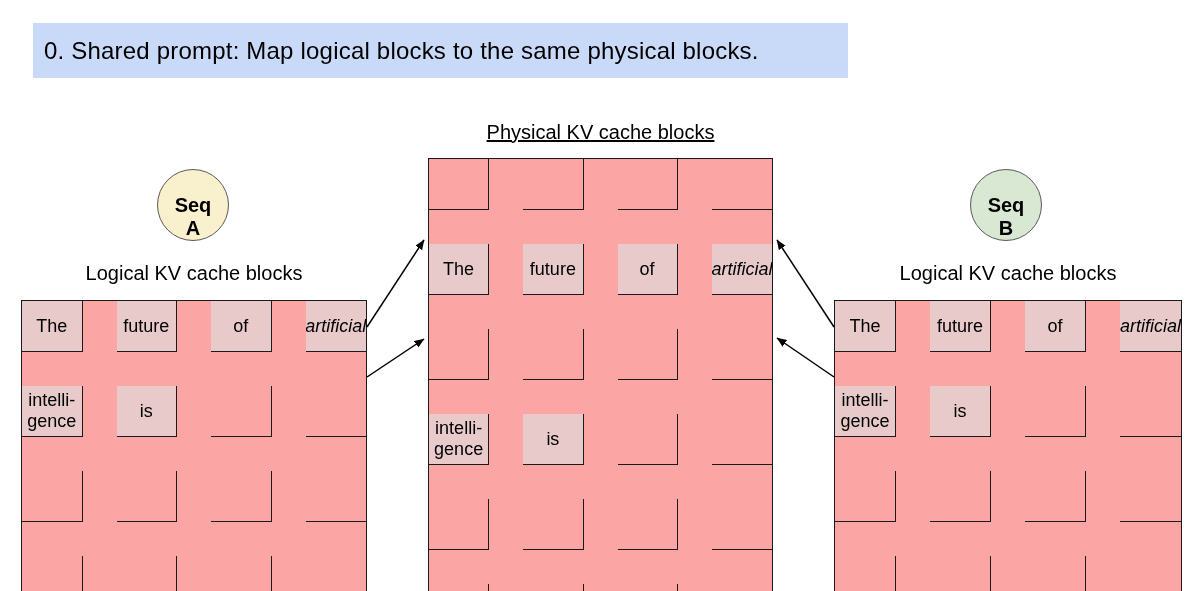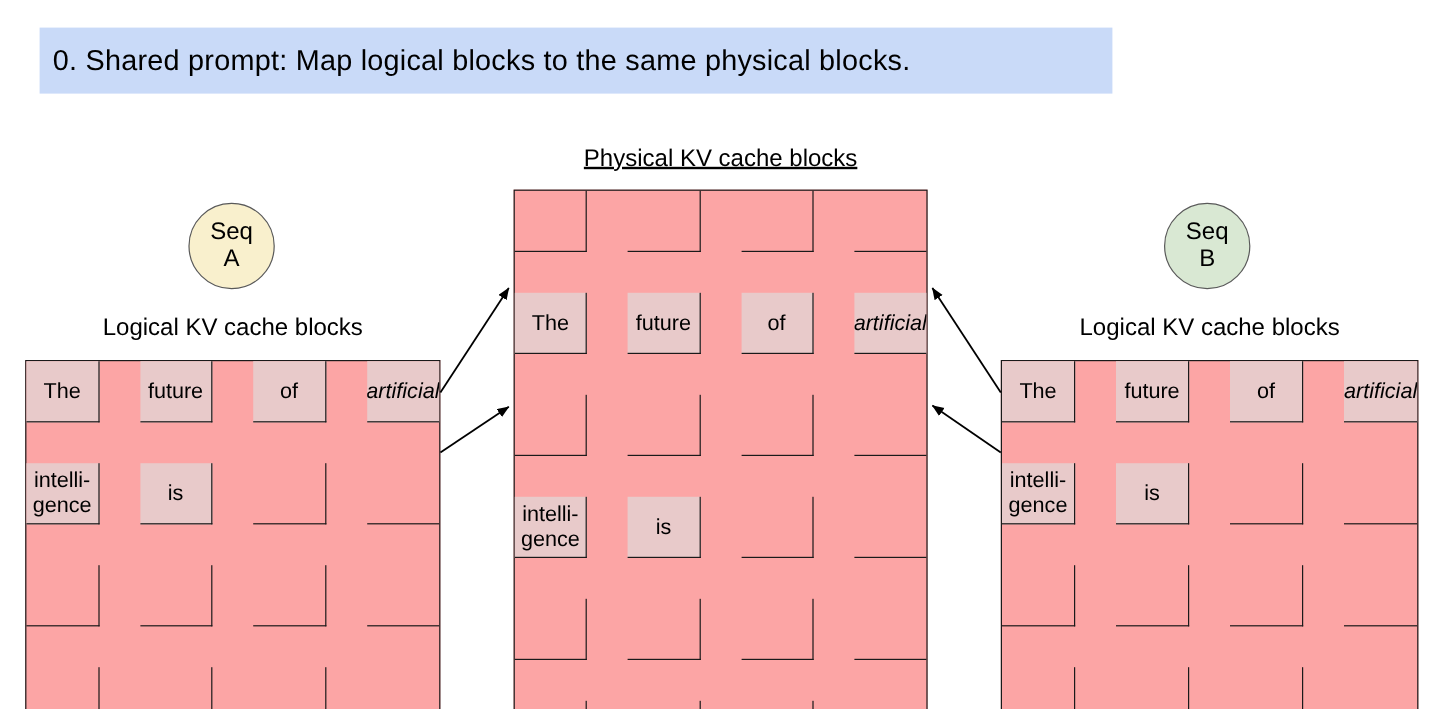--- a/index.html
+++ b/index.html
@@ -14,21 +14,21 @@
     width: 1200px;
     height: 591px;
     background: #ffffff;
     overflow: hidden;
   }
   
   #banner {
     position: absolute;
     left: 33px;
     top: 23px;
-    width: 894px;
+    width: 815px;
     height: 55px;
     display: flex;
     align-items: center;
     padding-left: 11px;
     box-sizing: border-box;
     font-size: 24px;
     letter-spacing: 0.2px;
   }
   
   .table-title {
@@ -39,26 +39,27 @@
   }
   
   .seq-circle {
     position: absolute;
     width: 72px;
     height: 72px;
     border-radius: 50%;
     border: 1.5px solid #595959;
     box-sizing: border-box;
     display: flex;
-    align-items: center;
+    align-items: flex-end;
     justify-content: center;
     text-align: center;
     font-size: 20px;
     line-height: 1.15;
     white-space: pre-line;
+    font-weight: bold;
   }
   
   .block-table {
     position: absolute;
     display: grid;
     grid-template-columns: repeat(4, 1fr);
     grid-auto-rows: 51px;
     border: 1.6px solid #1a1a1a;
     box-sizing: border-box;
     background: #fca5a5;

